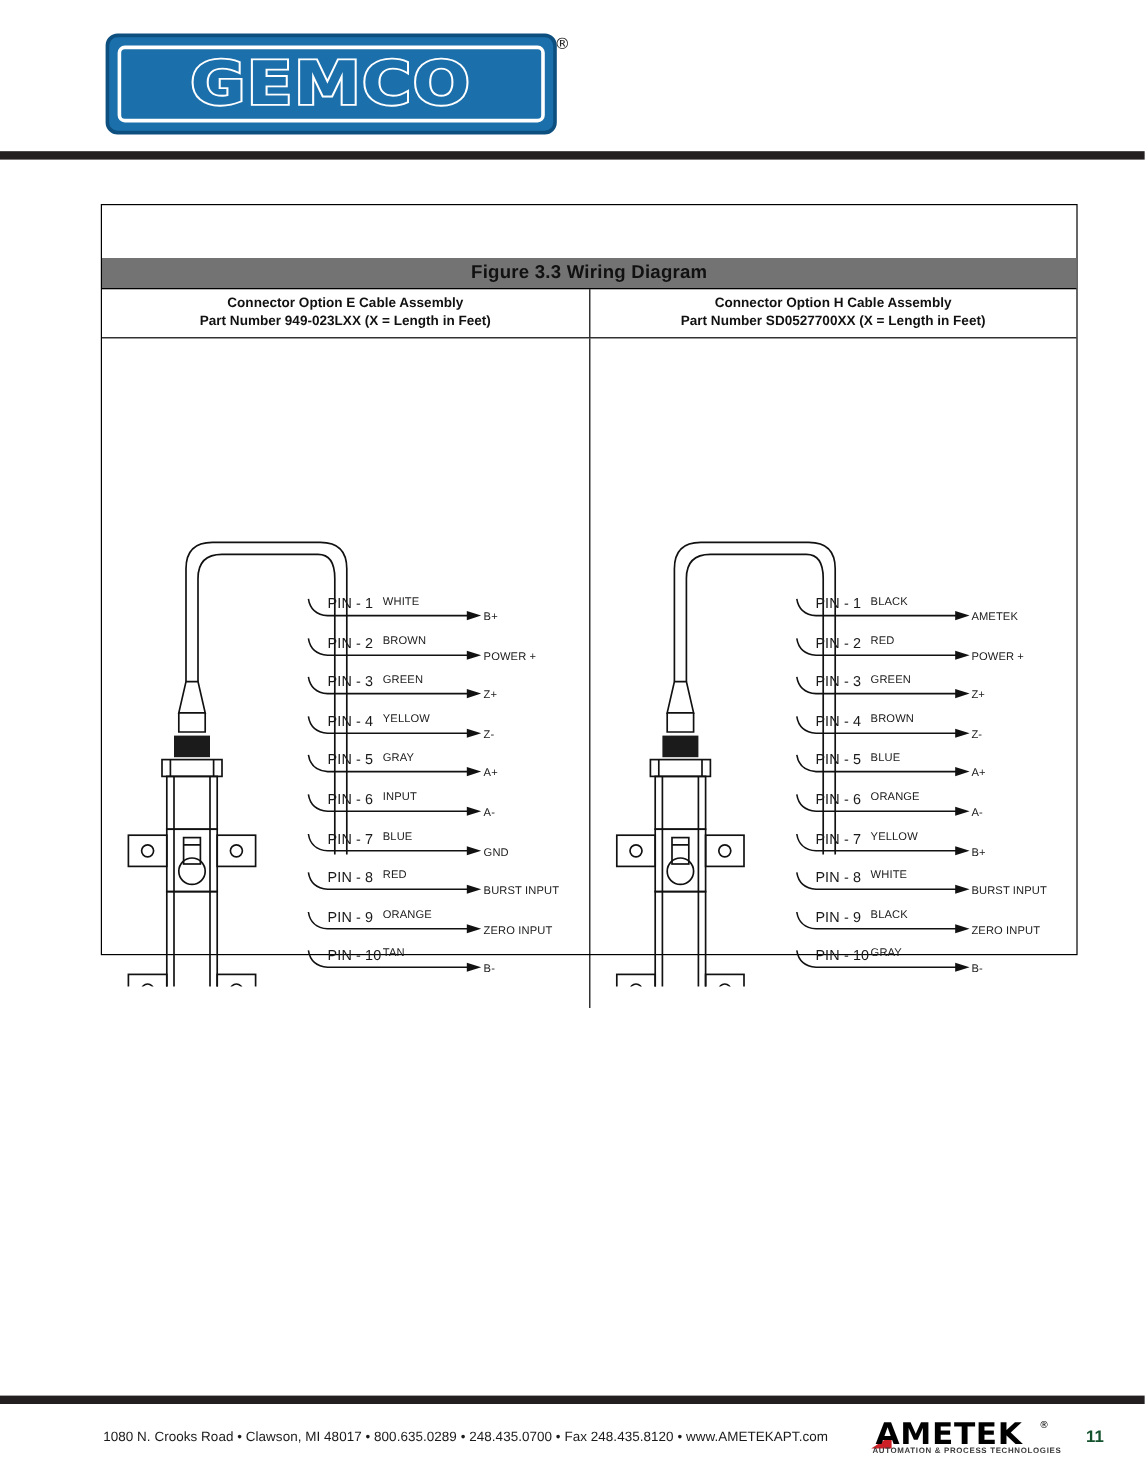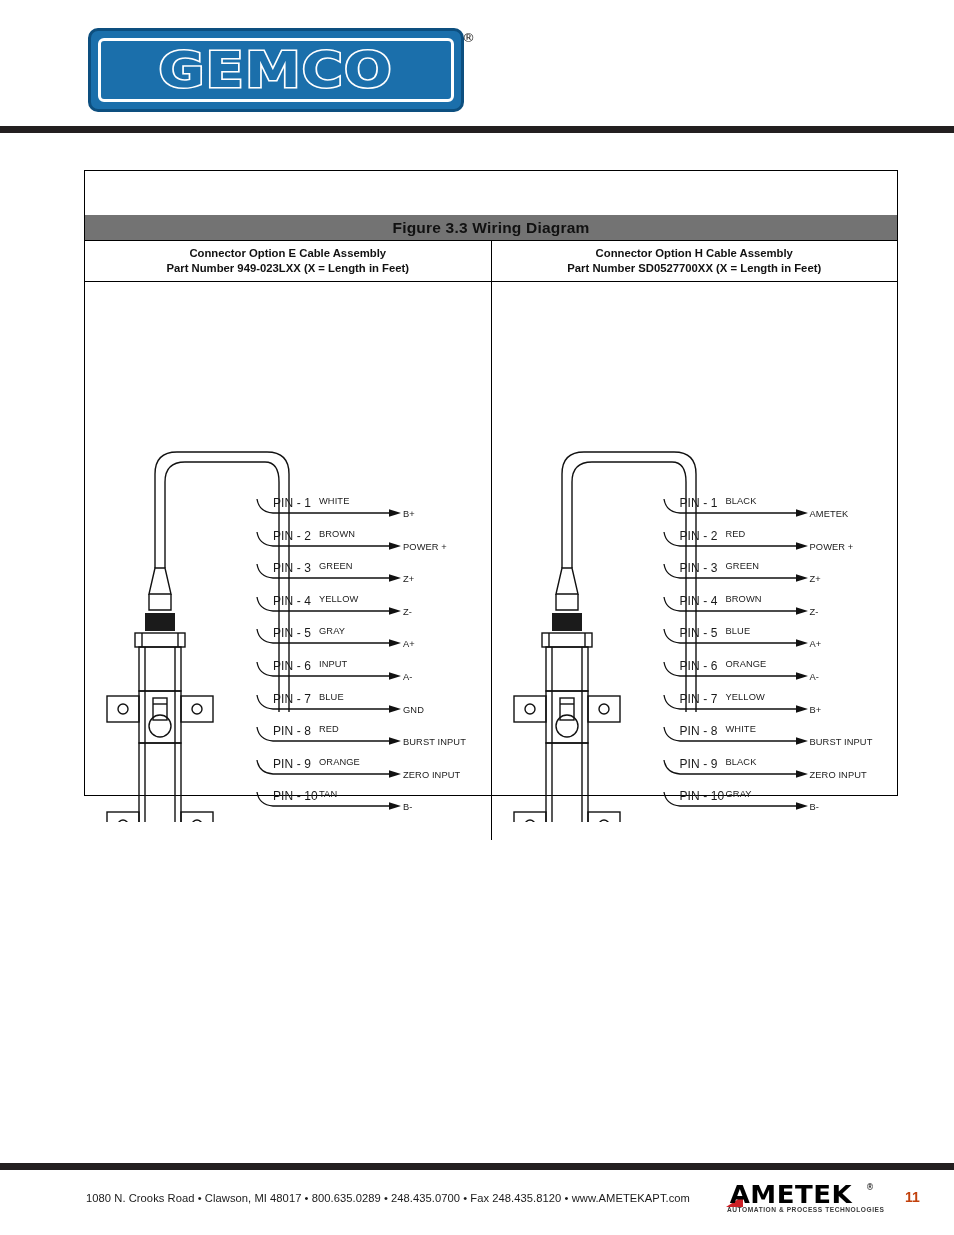--- a/index.html
+++ b/index.html
@@ -230,21 +230,21 @@
     font-weight: bold;
     letter-spacing: 0.55px;
     color: #3a3a3a;
     white-space: nowrap;
   }
   #page-number {
     position: absolute;
     left: 905px; top: 1189px;
     font-size: 14px;
     font-weight: bold;
-    color: #c2410c;
+    color: #14532d;
   }
 </style>
 </head>
 <body>
 
 <div id="header-area">
   <div id="gemco-logo">
     <div id="gemco-logo-inner">
       <span id="gemco-wordmark">GEMCO</span>
     </div>

